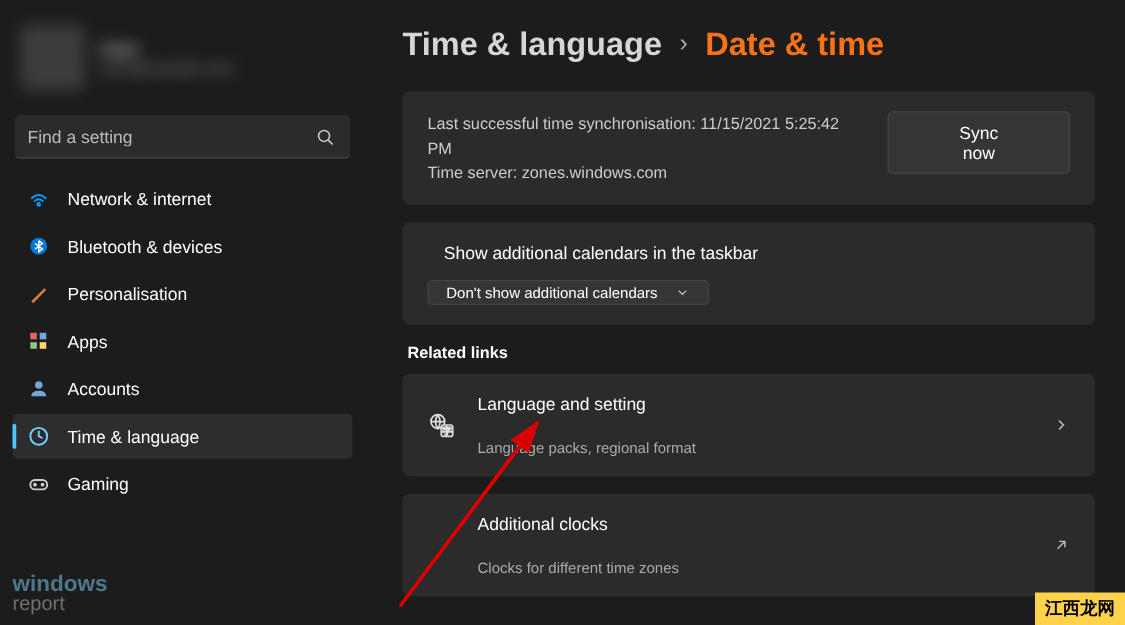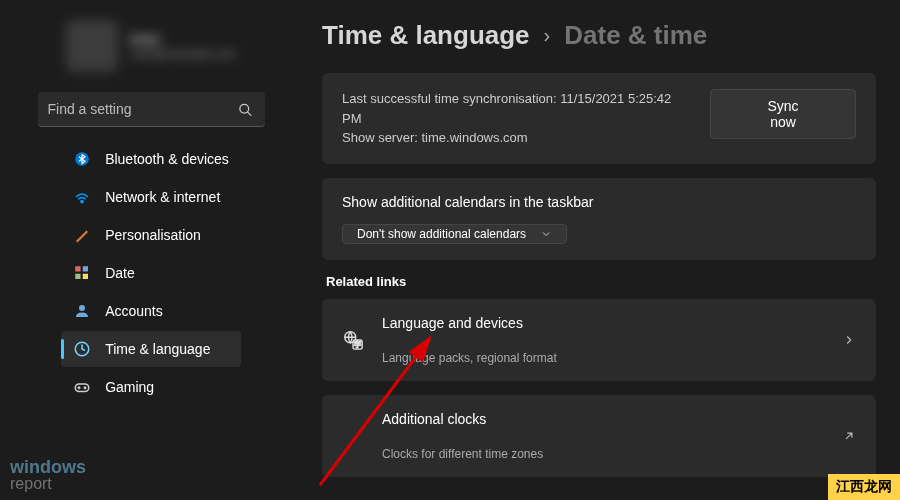--- a/index.html
+++ b/index.html
@@ -7,24 +7,23 @@
       width: 900px; height: 500px;
       background: #1c1c1c;
       font-family: "Segoe UI", -apple-system, sans-serif;
       color: #ffffff;
       overflow: hidden;
       position: relative;
     }
     .layout { display: flex; height: 100%; }
     .sidebar {
       width: 290px;
-      padding: 12px 4px 0 16px;
+      padding: 12px 4px 0 6px;
       display: flex;
       flex-direction: column;
-      align-items: center;
     }
     .user-block {
       display: flex; align-items: center;
       padding: 8px 10px 14px 10px;
       gap: 12px;
       filter: blur(6px);
       opacity: 0.7;
     }
     .avatar {
       width: 52px; height: 52px;
@@ -81,42 +80,42 @@
       flex: 1;
       padding: 20px 24px 0 32px;
       overflow: hidden;
     }
     .breadcrumb {
       display: flex; align-items: center; gap: 14px;
       margin-bottom: 22px;
     }
     .crumb-parent { font-size: 26px; font-weight: 600; color: #d6d6d6; cursor: pointer; }
     .crumb-sep { font-size: 20px; color: #aaa; }
-    .crumb-current { font-size: 26px; font-weight: 600; color: #737373; }
+    .crumb-current { font-size: 26px; font-weight: 600; color: #f97316; }
     .card {
       background: #2b2b2b;
       border-radius: 6px;
       padding: 16px 20px;
       margin-bottom: 14px;
     }
     .sync-card {
       display: flex; align-items: flex-start; justify-content: space-between;
       gap: 20px;
     }
     .sync-info { font-size: 13px; color: #ccc; line-height: 1.5; }
     .sync-btn {
       background: #353535;
       border: 1px solid #454545;
       color: #fff;
       padding: 8px 42px;
       border-radius: 4px;
       font-size: 14px;
       cursor: pointer;
     }
-    .cal-card .cal-title { font-size: 14px; margin-bottom: 14px; }
+    .cal-card .cal-title { font-size: 14px; margin-bottom: 14px; margin-left: 13px; }
     .dropdown {
       display: inline-flex; align-items: center; gap: 14px;
       background: #353535;
       border: 1px solid #454545;
       padding: 2px 14px;
       border-radius: 4px;
       font-size: 12px;
       cursor: pointer;
     }
     .section-label {
@@ -182,55 +181,55 @@
         <svg width="15" height="15" viewBox="0 0 24 24" fill="none" stroke="currentColor" stroke-width="2">
             <circle cx="10" cy="10" r="7"></circle>
             <line x1="21" y1="21" x2="15" y2="15"></line>
           </svg>
       </span>
     </div>
 
     <nav class="nav">
       <div class="nav-item">
         <span class="nav-icon">
-          <svg width="18" height="18" viewBox="0 0 24 24">
-              <circle cx="12" cy="12" r="9" fill="#0078d4"></circle>
-              <path d="M12 6 L16 9 L12 12 L16 15 L12 18 V6 M8 9 L12 12 M8 15 L12 12" stroke="#fff" stroke-width="1.5" fill="none"></path>
-            </svg>
-        </span>
-        <span>Bluetooth &amp; devices</span>
-      </div>
-      <div class="nav-item">
-        <span class="nav-icon">
           <svg width="18" height="18" viewBox="0 0 24 24" fill="none" stroke="#0099ff" stroke-width="2">
               <path d="M4 12 Q12 4 20 12"></path>
               <path d="M7 15 Q12 10 17 15"></path>
               <circle cx="12" cy="18" r="1.5" fill="#0099ff"></circle>
             </svg>
         </span>
         <span>Network &amp; internet</span>
+      </div>
+      <div class="nav-item">
+        <span class="nav-icon">
+          <svg width="18" height="18" viewBox="0 0 24 24">
+              <circle cx="12" cy="12" r="9" fill="#0078d4"></circle>
+              <path d="M12 6 L16 9 L12 12 L16 15 L12 18 V6 M8 9 L12 12 M8 15 L12 12" stroke="#fff" stroke-width="1.5" fill="none"></path>
+            </svg>
+        </span>
+        <span>Bluetooth &amp; devices</span>
       </div>
       <div class="nav-item">
         <span class="nav-icon">
           <svg width="18" height="18" viewBox="0 0 24 24">
               <path d="M4 20 L8 16 L18 6 L20 8 L10 18 L6 22 Z" fill="#d97a3a"></path>
             </svg>
         </span>
         <span>Personalisation</span>
       </div>
       <div class="nav-item">
         <span class="nav-icon">
           <svg width="18" height="18" viewBox="0 0 24 24">
               <rect x="3" y="3" width="7" height="7" fill="#e06666"></rect>
               <rect x="13" y="3" width="7" height="7" fill="#6fa8dc"></rect>
               <rect x="3" y="13" width="7" height="7" fill="#93c47d"></rect>
               <rect x="13" y="13" width="7" height="7" fill="#ffd966"></rect>
             </svg>
         </span>
-        <span>Date</span>
+        <span>Apps</span>
       </div>
       <div class="nav-item">
         <span class="nav-icon">
           <svg width="18" height="18" viewBox="0 0 24 24" fill="#6fa8dc">
               <circle cx="12" cy="8" r="4"></circle>
               <path d="M4 20 Q4 14 12 14 Q20 14 20 20 Z"></path>
             </svg>
         </span>
         <span>Accounts</span>
       </div>
@@ -259,21 +258,21 @@
   <main class="main">
     <div class="breadcrumb">
       <span class="crumb-parent">Time &amp; language</span>
       <span class="crumb-sep">›</span>
       <span class="crumb-current">Date &amp; time</span>
     </div>
 
     <div class="card sync-card">
       <div class="sync-info">
         <div>Last successful time synchronisation: 11/15/2021 5:25:42 PM</div>
-        <div>Show server: time.windows.com</div>
+        <div>Time server: zones.windows.com</div>
       </div>
       <button class="sync-btn">Sync now</button>
     </div>
 
     <div class="card cal-card">
       <div class="cal-title">Show additional calendars in the taskbar</div>
       <div class="dropdown">
         <span>Don't show additional calendars</span>
         <span>
           <svg width="12" height="12" viewBox="0 0 24 24" fill="none" stroke="#ccc" stroke-width="2">
@@ -288,21 +287,21 @@
     <div class="card link-card">
       <span class="link-icon">
         <svg width="22" height="22" viewBox="0 0 24 24" fill="none" stroke="#ddd" stroke-width="1.5">
             <circle cx="9" cy="9" r="6"></circle>
             <path d="M3 9 H15 M9 3 Q13 9 9 15 Q5 9 9 3"></path>
             <rect x="12" y="12" width="10" height="10" rx="2" fill="#2b2b2b"></rect>
             <text x="17" y="20" font-size="8" fill="#ddd" text-anchor="middle">字</text>
           </svg>
       </span>
       <div class="link-text">
-        <div class="link-title">Language and devices</div>
+        <div class="link-title">Language and setting</div>
         <div class="link-sub">Language packs, regional format</div>
       </div>
       <span class="chevron">
         <svg width="14" height="14" viewBox="0 0 24 24" fill="none" stroke="currentColor" stroke-width="2">
             <path d="M9 6 L15 12 L9 18"></path>
           </svg>
       </span>
     </div>
 
     <div class="card link-card">

